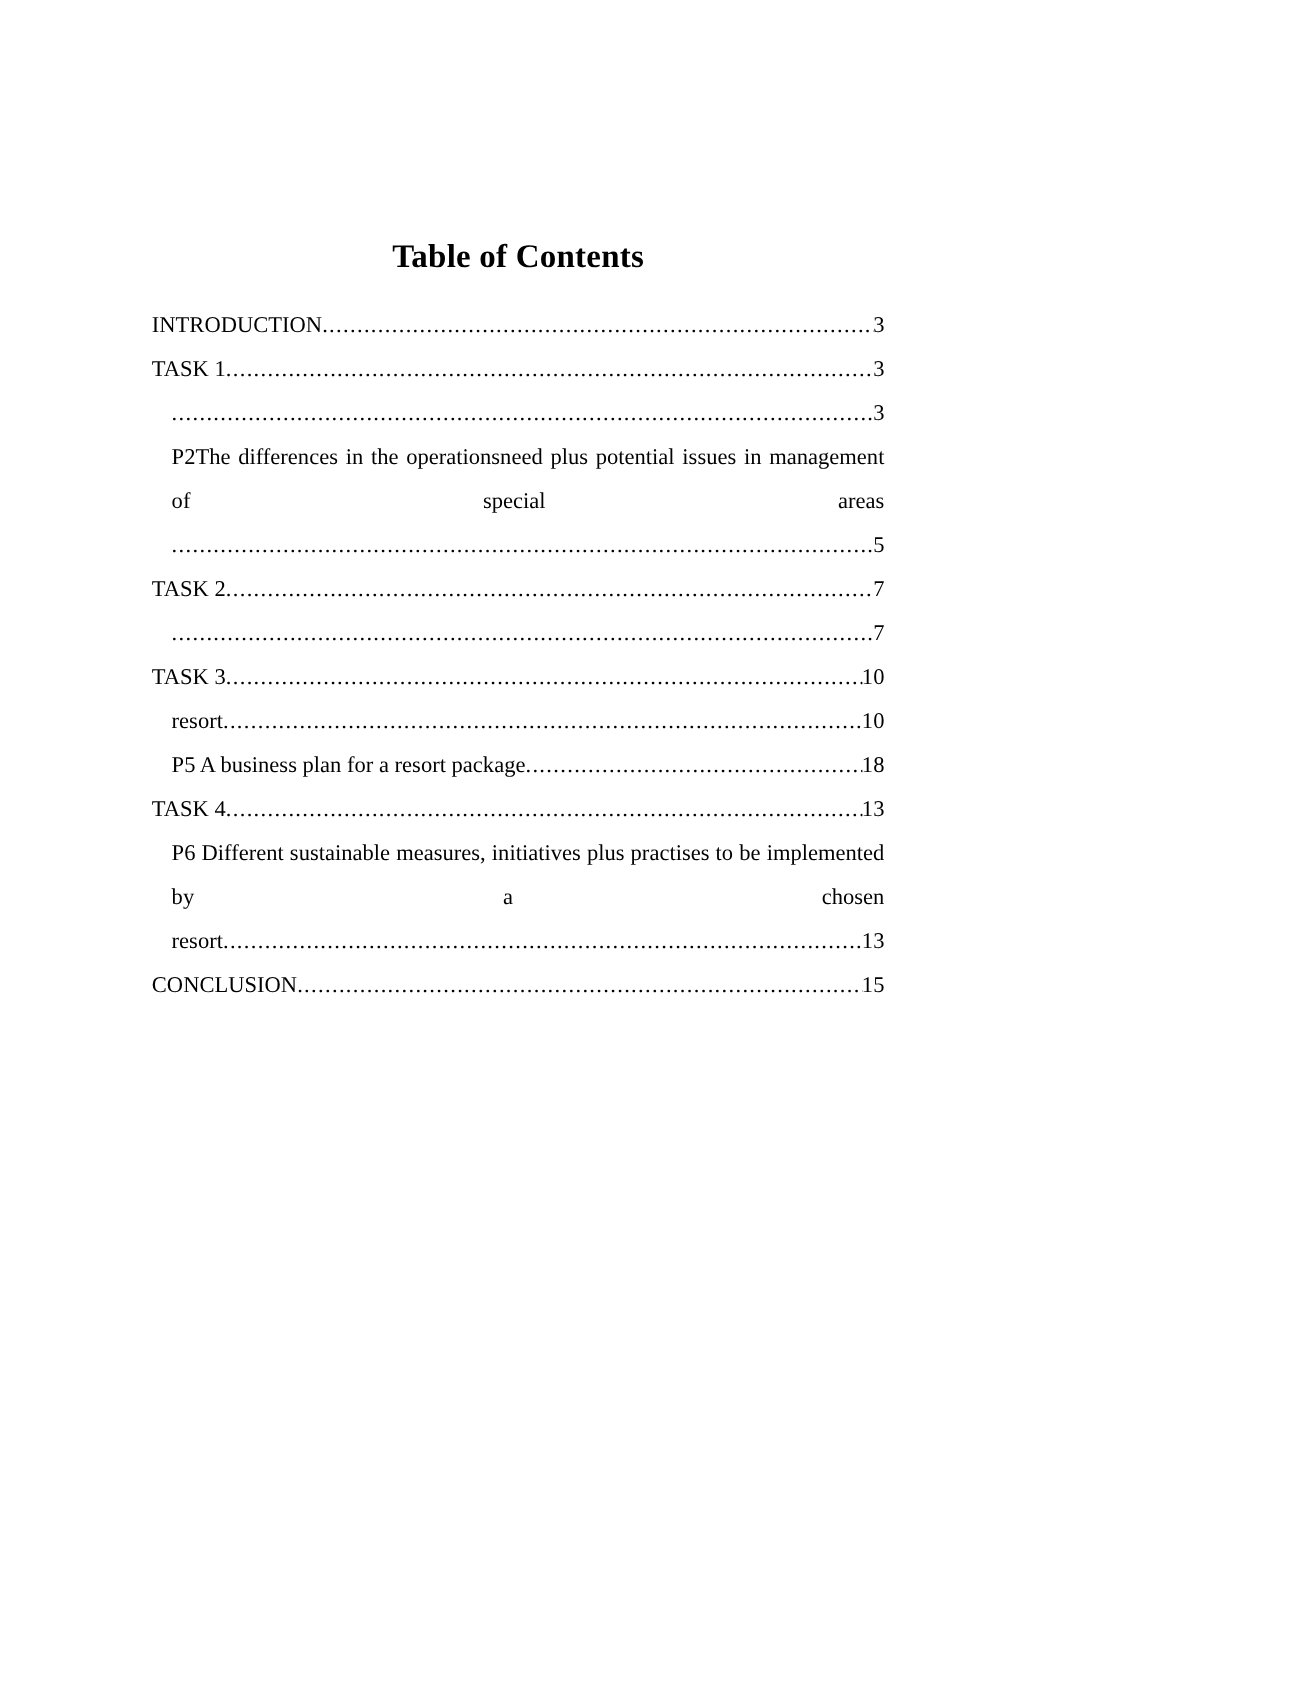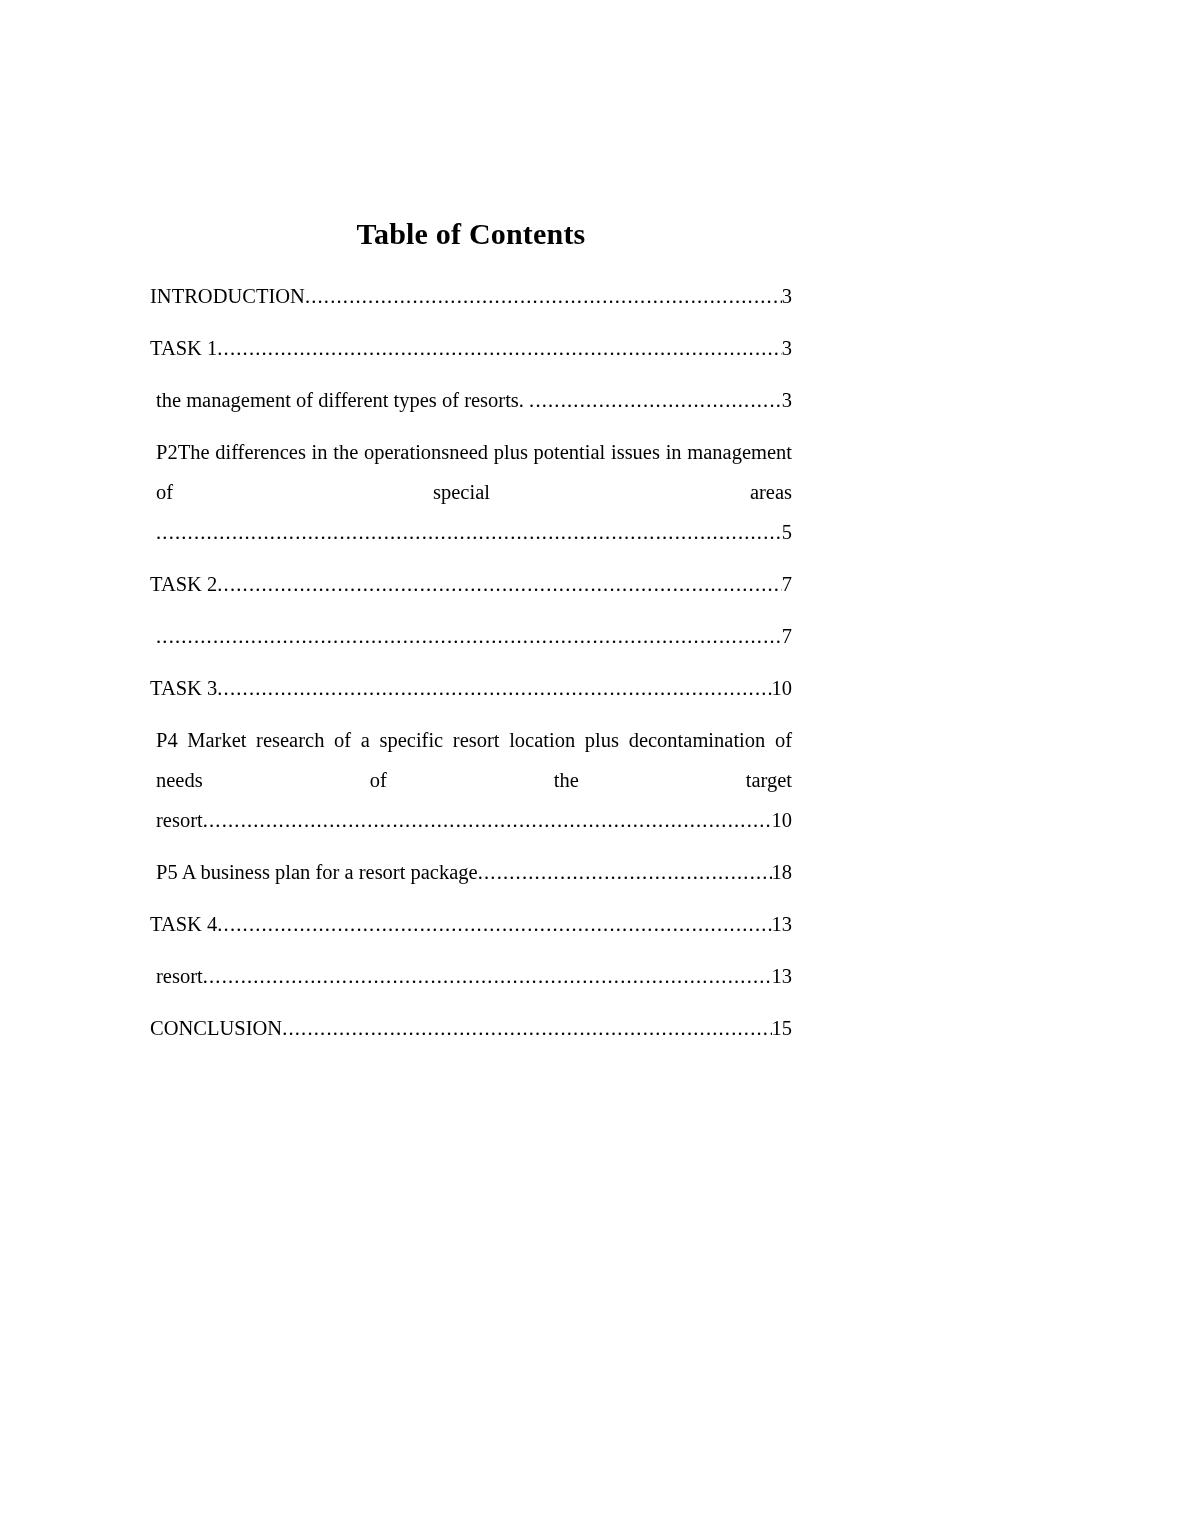--- a/index.html
+++ b/index.html
@@ -25,21 +25,21 @@
     margin: 0 0 24px 0;
     font-size: 30px;
     line-height: 36px;
     font-weight: bold;
     text-align: center;
     letter-spacing: 0.2px;
   }
   .toc {
     font-size: 20.5px;
   }
-  .entry { margin: 12px; justify-content: space-between; }
+  .entry { margin: 0; justify-content: space-between; }
   .entry.l2 { margin-left: 18px; }
   .row {
     display: flex;
     line-height: 40px;
   }
   .t {
     white-space: pre;
     flex: 0 0 auto;
   }
   .leader {
@@ -75,21 +75,20 @@
     </div>
 
     <div class="entry l1 row">
       <span class="t">TASK 1</span>
       <span class="leader">................................................................................................................................................................................................................................................................................................................................................................................................................</span>
       <span class="pg">3</span>
     </div>
 
     <div class="entry l2">
       <div class="row">
-        <span class="t">the management of different types of resorts. </span>
         <span class="leader">................................................................................................................................................................................................................................................................................................................................................................................................................</span>
         <span class="pg">3</span>
       </div>
     </div>
 
     <div class="entry l2">
       <div class="jline">P2The differences in the operationsneed plus potential issues in management of special areas</div>
       <div class="row">
         <span class="leader">................................................................................................................................................................................................................................................................................................................................................................................................................</span>
         <span class="pg">5</span>
@@ -107,41 +106,41 @@
       <span class="pg">7</span>
     </div>
 
     <div class="entry l1 row">
       <span class="t">TASK 3</span>
       <span class="leader">................................................................................................................................................................................................................................................................................................................................................................................................................</span>
       <span class="pg">10</span>
     </div>
 
     <div class="entry l2">
-      <div class="jline">P4 Market research of a specific resort location plus decontamination of needs of the target</div>
       <div class="row">
         <span class="t">resort</span>
         <span class="leader">................................................................................................................................................................................................................................................................................................................................................................................................................</span>
         <span class="pg">10</span>
       </div>
     </div>
 
     <div class="entry l2 row">
       <span class="t">P5 A business plan for a resort package</span>
       <span class="leader">................................................................................................................................................................................................................................................................................................................................................................................................................</span>
       <span class="pg">18</span>
     </div>
 
     <div class="entry l1 row">
       <span class="t">TASK 4</span>
       <span class="leader">................................................................................................................................................................................................................................................................................................................................................................................................................</span>
       <span class="pg">13</span>
     </div>
 
     <div class="entry l2">
+      <div class="jline">P6 Different sustainable measures, initiatives plus practises to be implemented by a chosen</div>
       <div class="row">
         <span class="t">resort</span>
         <span class="leader">................................................................................................................................................................................................................................................................................................................................................................................................................</span>
         <span class="pg">13</span>
       </div>
     </div>
 
     <div class="entry l1 row">
       <span class="t">CONCLUSION</span>
       <span class="leader">................................................................................................................................................................................................................................................................................................................................................................................................................</span>

